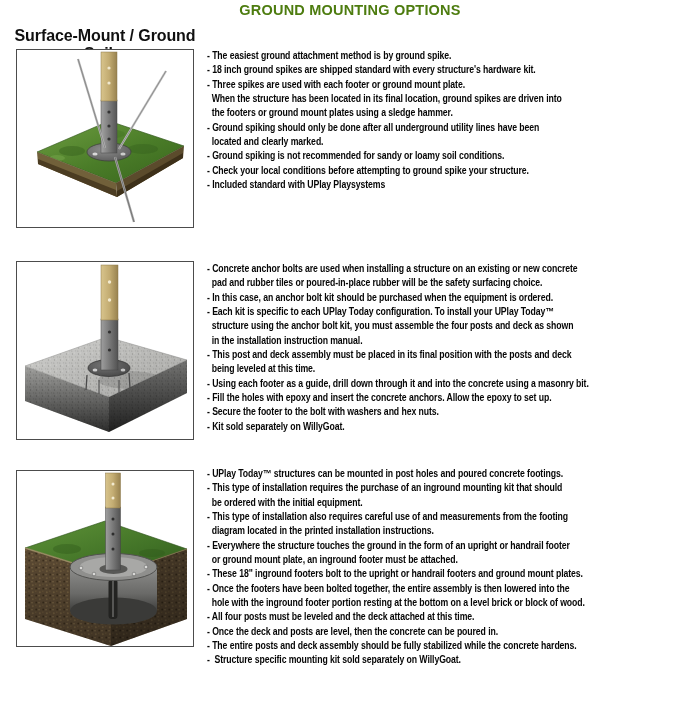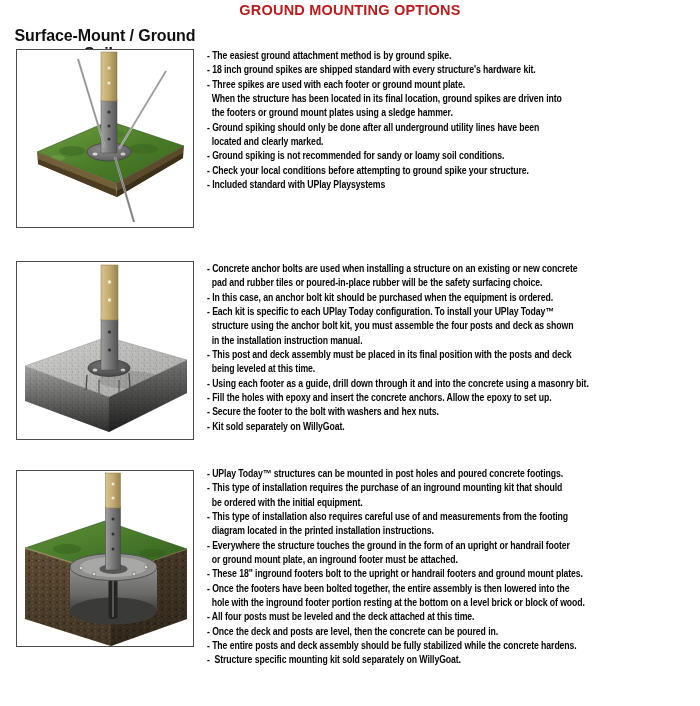--- a/index.html
+++ b/index.html
@@ -1,19 +1,19 @@
 <!DOCTYPE html>
 <html><head>
 <meta charset="utf-8">
 <style>
   html,body{margin:0;padding:0;background:#ffffff;}
   .page{position:relative;width:700px;height:706px;background:#ffffff;overflow:hidden;
         font-family:"Liberation Sans",sans-serif;color:#000;}
   .title{position:absolute;top:2px;left:0;width:700px;text-align:center;
-         font-size:14.5px;font-weight:bold;letter-spacing:.2px;color:#b91c1c;}
+         font-size:14.5px;font-weight:bold;letter-spacing:.2px;color:#4d7c0f;}
   .sec-h{position:absolute;left:14px;width:182px;text-align:center;
          font-size:16px;font-weight:bold;color:#101010;letter-spacing:-.1px;}
   .fig{position:absolute;left:16px;width:178px;height:179px;border:1px solid #4c4c4c;
        background:#fff;box-sizing:border-box;}
   .fig svg{display:block;}
   .bullets{position:absolute;left:207px;width:568px;transform:scaleX(.87);
            transform-origin:0 0;font-size:10px;font-weight:bold;line-height:14.35px;
            letter-spacing:-.1px;color:#060606;}
   .bullet{white-space:pre-wrap;}
 </style>

